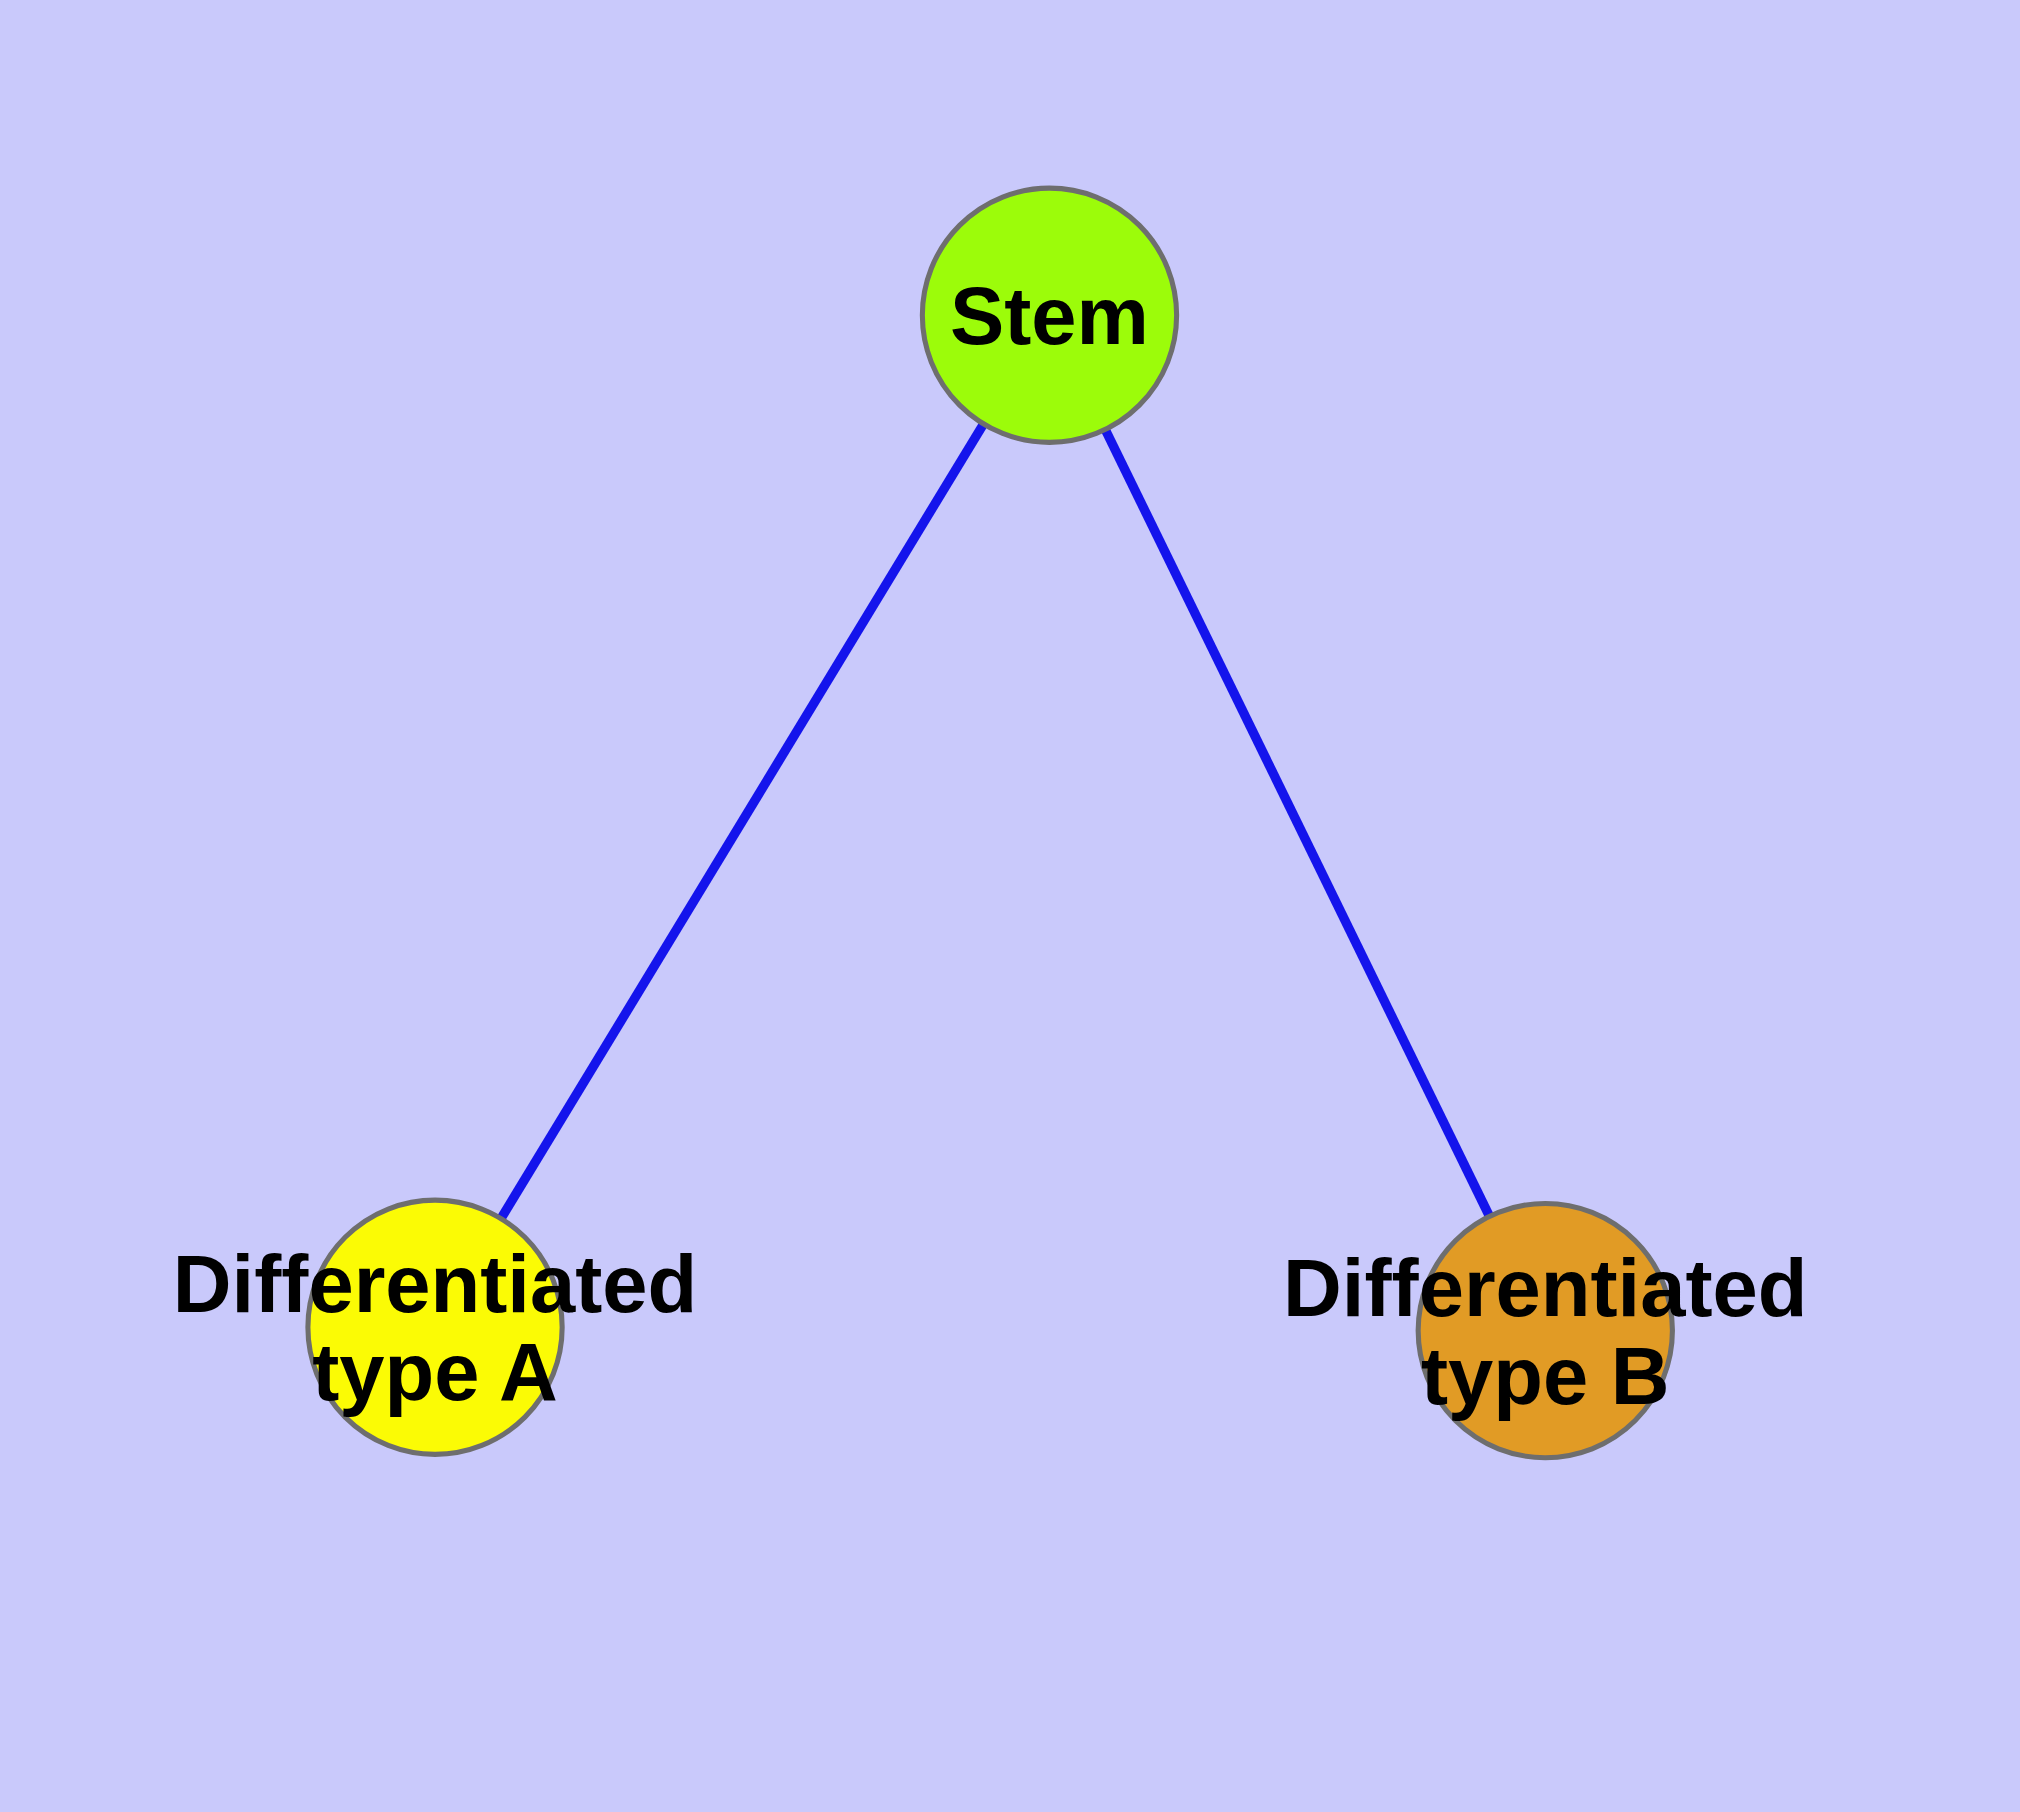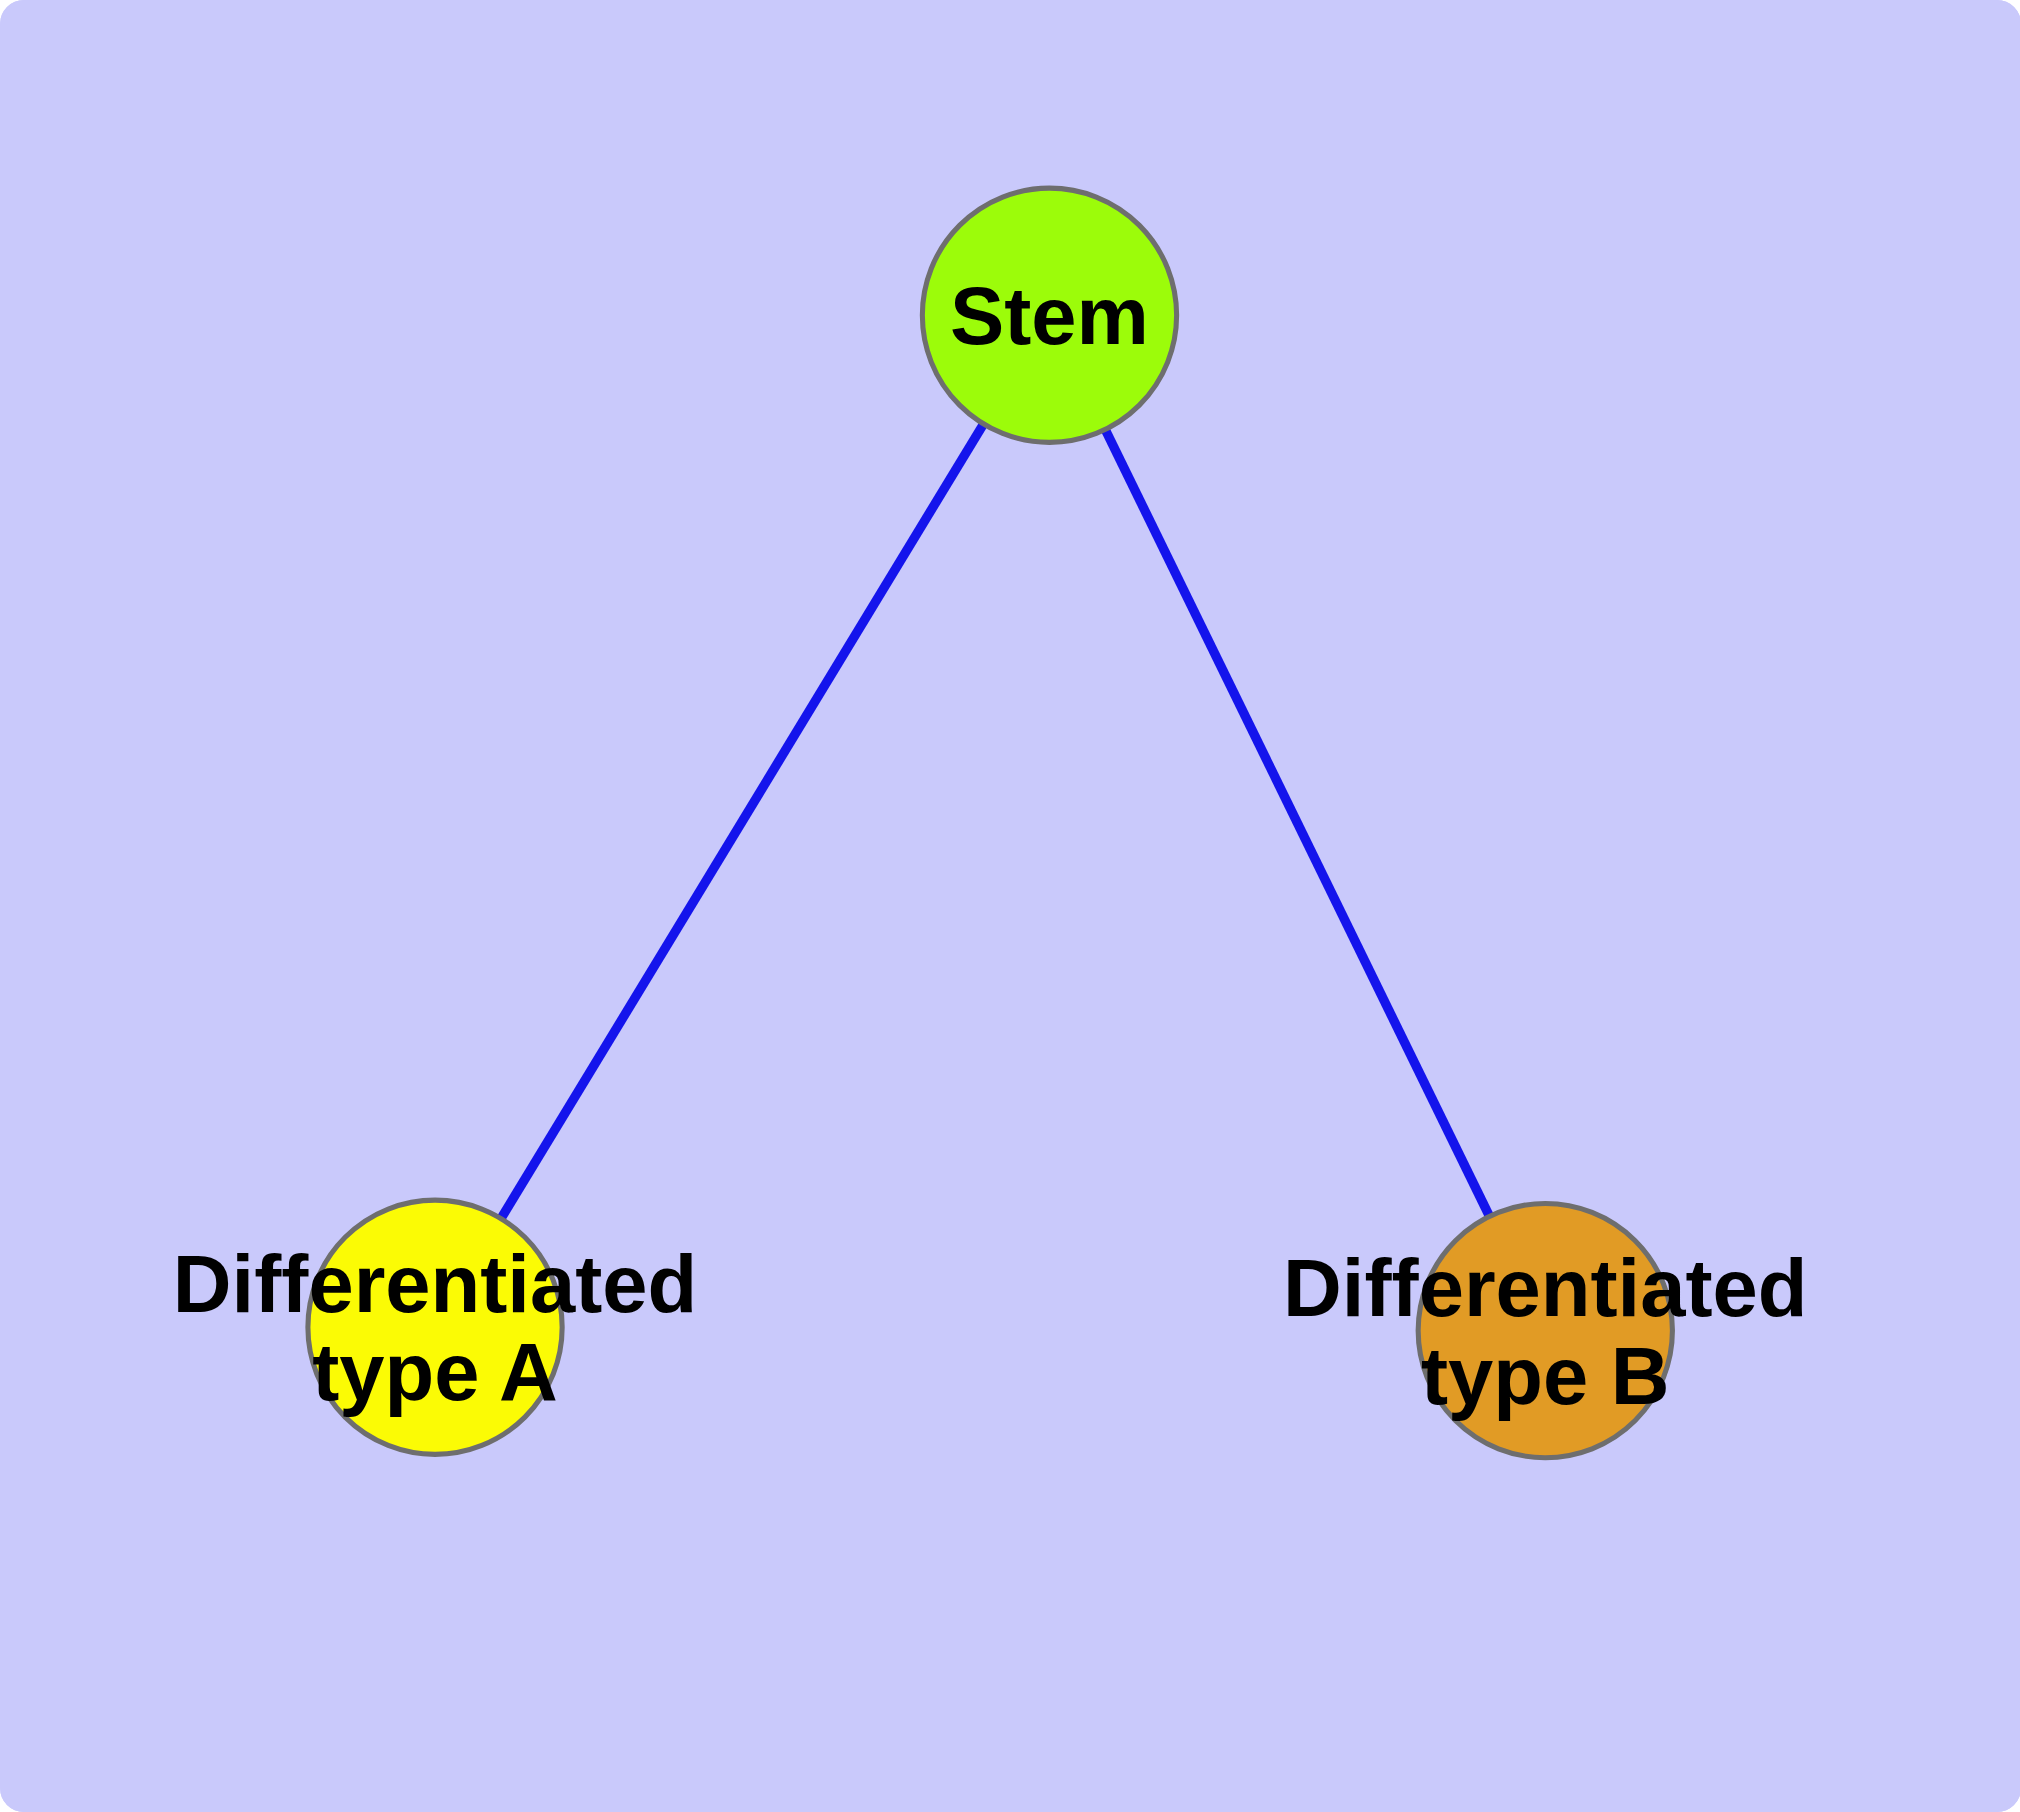--- a/index.html
+++ b/index.html
@@ -7,21 +7,20 @@
     margin: 0;
     padding: 0;
     background: #ffffff;
   }
   #canvas {
     position: relative;
     width: 2021px;
     height: 1812px;
     overflow: hidden;
     font-family: "Liberation Sans", sans-serif;
-    border-radius: 24px;
   }
   #graph-svg {
     position: absolute;
     left: 0;
     top: 0;
     width: 2021px;
     height: 1812px;
     display: block;
   }
   .node-label {

